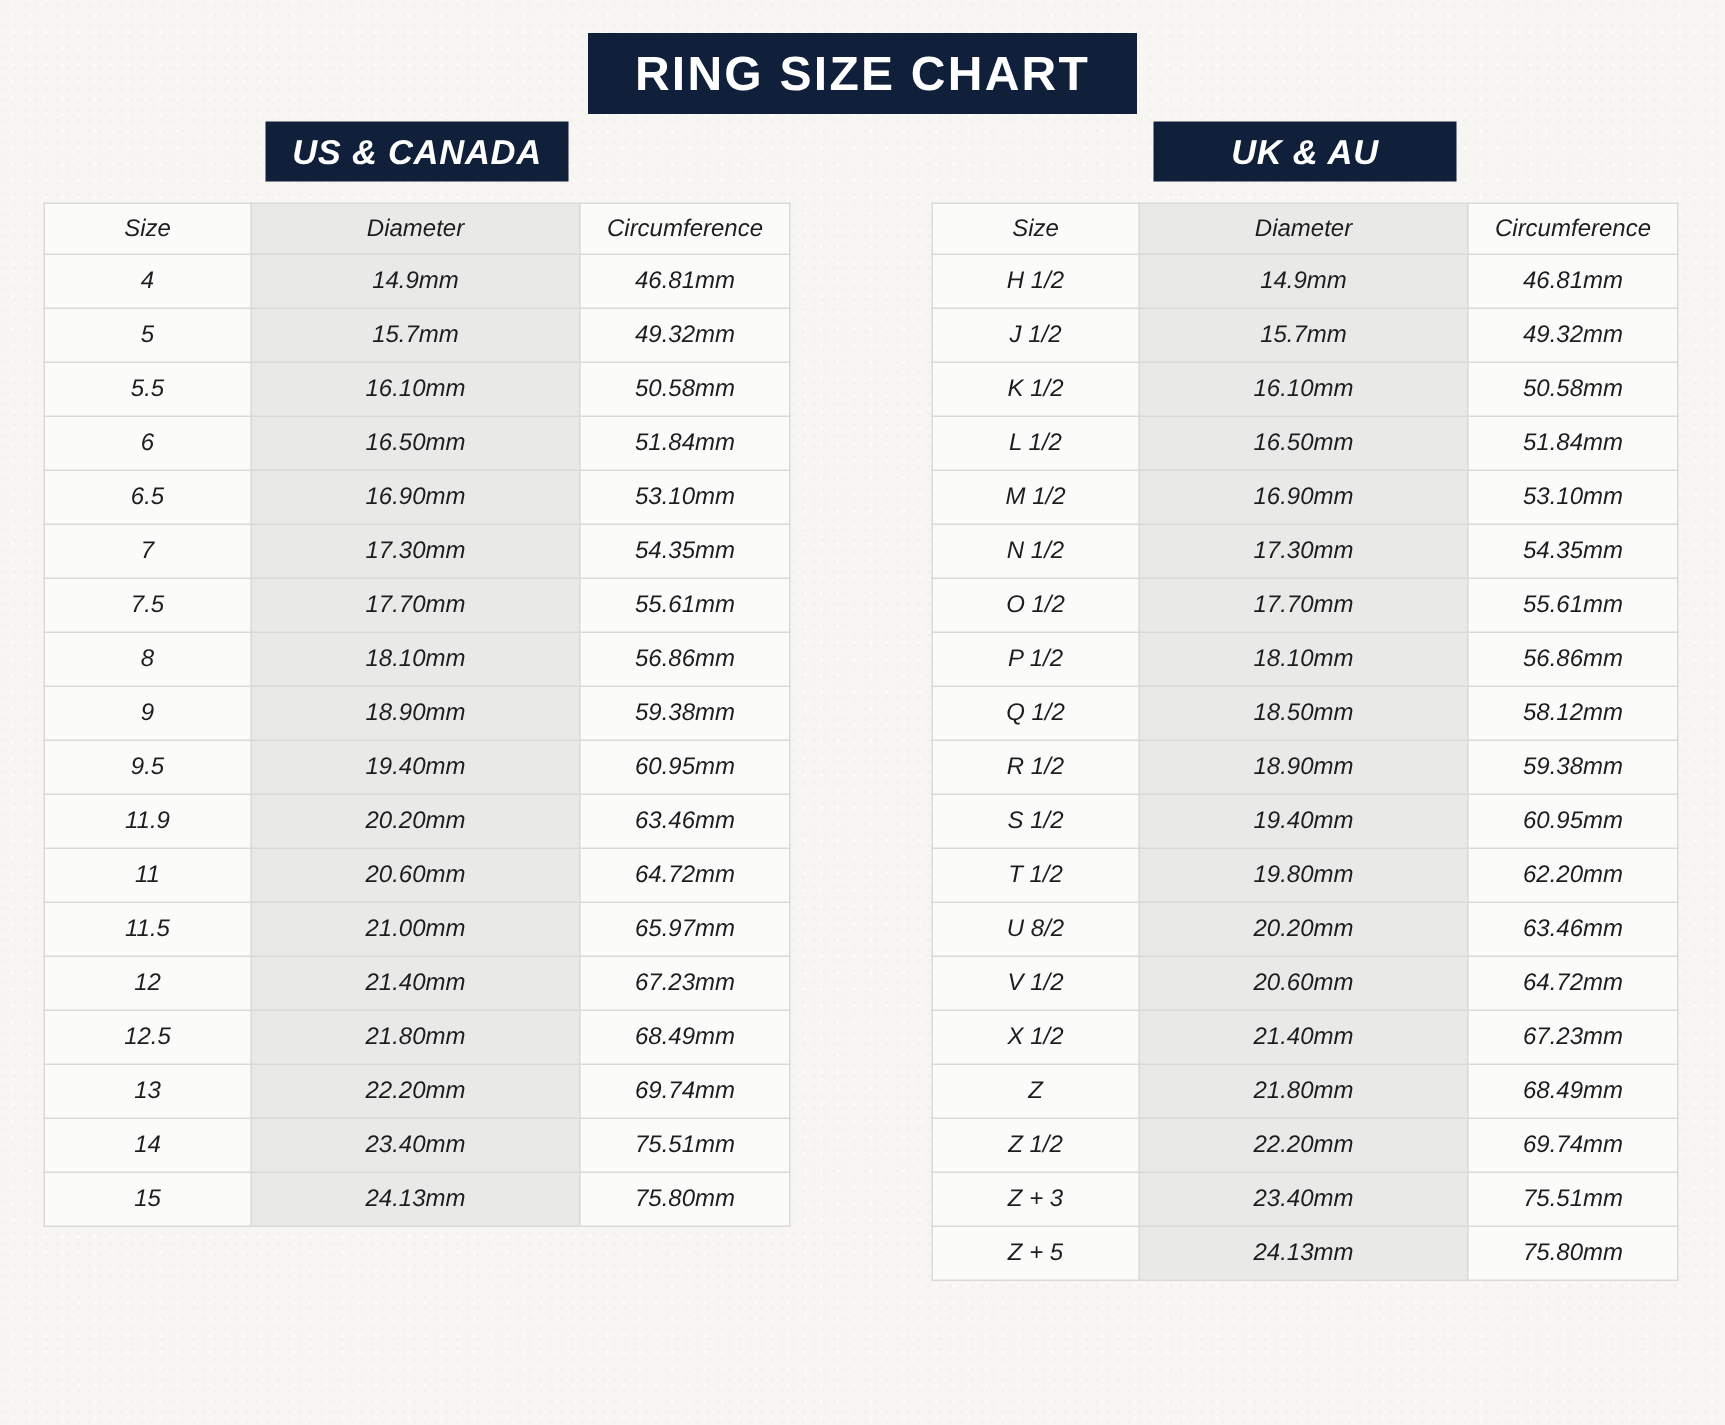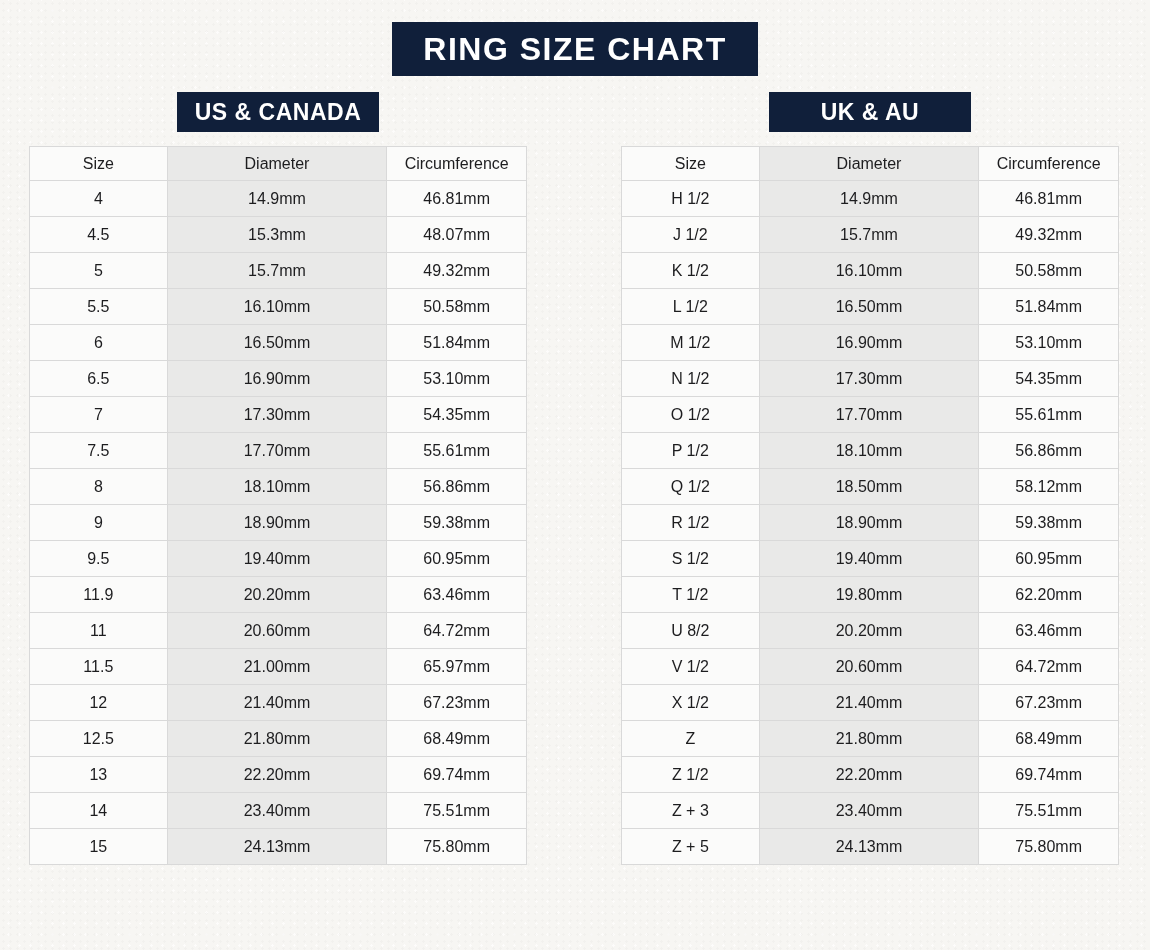--- a/index.html
+++ b/index.html
@@ -12,36 +12,36 @@
       radial-gradient(rgba(0,0,0,0.018) 1px, transparent 1.3px),
       radial-gradient(rgba(255,255,255,0.7) 1px, transparent 1.3px);
     background-size: 7px 7px, 11px 11px;
     background-position: 0 0, 3px 5px;
     color: var(--text, #1d1d1f);
     overflow: hidden;
   }
   .title-banner {
     width: 366px;
     height: 54px;
-    margin: 22px auto 16px auto;
+    margin: 22px auto 5px auto;
     background: var(--banner_navy, #101f3a);
     color: var(--banner_text, #ffffff);
     font-size: 32px;
     font-weight: 600;
     letter-spacing: 1.5px;
     text-align: center;
     line-height: 54px;
   }
   .columns {
     display: flex;
     justify-content: space-between;
     padding: 0 31px 0 29px;
     margin-top: 4px;
   }
-  .col { width: 498px; }
+  .col { width: 498px; font-style: italic; }
   .region-banner {
     width: 202px;
     height: 40px;
     margin: 0 auto 14px auto;
     background: var(--banner_navy, #101f3a);
     color: var(--banner_text, #ffffff);
     font-size: 23px;
     font-weight: 600;
     letter-spacing: 0.5px;
     text-align: center;
@@ -91,25 +91,20 @@
             <th>Circumference</th>
           </tr>
         </thead>
         <tbody>
             <tr>
               <td>4</td>
               <td class="diam">14.9mm</td>
               <td>46.81mm</td>
             </tr>
             <tr>
-              <td>4.5</td>
-              <td class="diam">15.3mm</td>
-              <td>48.07mm</td>
-            </tr>
-            <tr>
               <td>5</td>
               <td class="diam">15.7mm</td>
               <td>49.32mm</td>
             </tr>
             <tr>
               <td>5.5</td>
               <td class="diam">16.10mm</td>
               <td>50.58mm</td>
             </tr>
             <tr>

